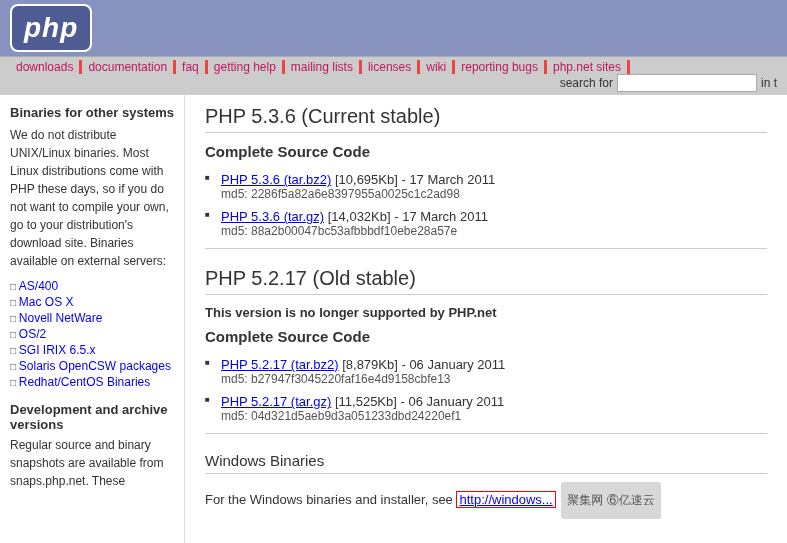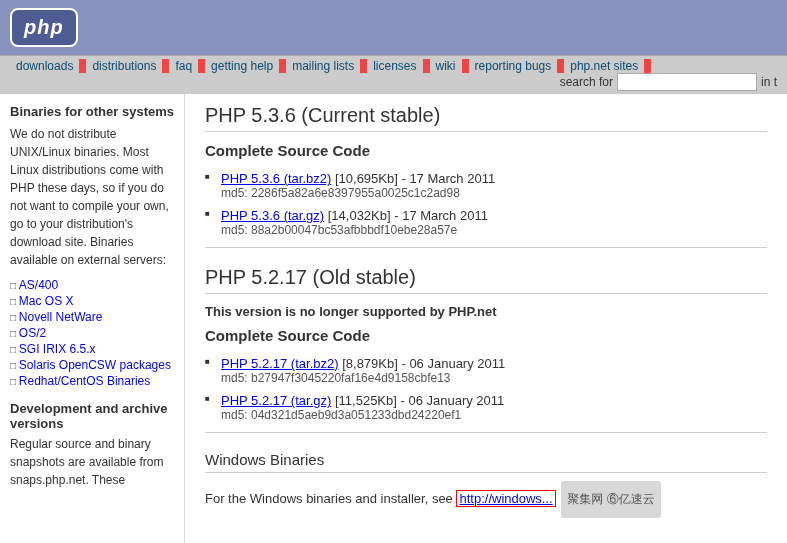--- a/index.html
+++ b/index.html
@@ -2,23 +2,23 @@
 <html><head>
   <meta charset="utf-8">
   <style>
     * { margin: 0; padding: 0; box-sizing: border-box; }
     body { font-family: Arial, Helvetica, sans-serif; font-size: 13px; color: #333; background: #fff; }
 
     
     #header { background: #8892BF; padding: 0; display: flex; flex-direction: column; }
     #header-top { display: flex; align-items: center; padding: 4px 10px; background: #8892BF; min-height: 55px; }
     #php-logo { background: #4F5B93; border: 2px solid #fff; border-radius: 8px; padding: 6px 12px; display: flex; align-items: center; justify-content: center; margin-right: 20px; }
-    #php-logo-text { color: #fff; font-size: 20px; font-weight: bold; font-style: italic; letter-spacing: 1px; }
+    #php-logo-text { color: #fff; font-size: 28px; font-weight: bold; font-style: italic; letter-spacing: 1px; }
     #nav-bar { background: #ccc; border-top: 1px solid #aaa; padding: 3px 10px; display: flex; align-items: center; flex-wrap: wrap; gap: 0; font-size: 12px; }
-    .nav-link { color: #0c4a6e; text-decoration: none; padding: 0 6px; border-right: 7px solid #ef4444; }
+    .nav-link { color: #be185d; text-decoration: none; padding: 0 6px; border-right: 3px solid #ef4444; }
     .nav-link:last-child { border-right: none; }
     #search-bar { margin-left: auto; display: flex; align-items: center; gap: 4px; font-size: 12px; color: #333; }
     #search-input { border: 1px solid #aaa; padding: 1px 4px; width: 140px; font-size: 12px; }
 
     
     #layout { display: flex; min-height: 480px; }
 
     
     #sidebar { width: 185px; min-width: 185px; padding: 10px 10px; border-right: 1px solid #ddd; font-size: 12px; }
     #sidebar h3 { font-size: 13px; color: #333; margin-bottom: 6px; }
@@ -54,21 +54,21 @@
 <body>
 
 <div id="header">
   <div id="header-top">
     <div id="php-logo">
       <span id="php-logo-text">php</span>
     </div>
   </div>
   <div id="nav-bar">
     <a class="nav-link">downloads</a>
-    <a class="nav-link">distributions</a>
+    <a class="nav-link">documentation</a>
     <a class="nav-link">faq</a>
     <a class="nav-link">getting help</a>
     <a class="nav-link">mailing lists</a>
     <a class="nav-link">licenses</a>
     <a class="nav-link">wiki</a>
     <a class="nav-link">reporting bugs</a>
     <a class="nav-link">php.net sites</a>
     <div id="search-bar">
       <span>search for</span>
       <input id="search-input" type="text" style="">

